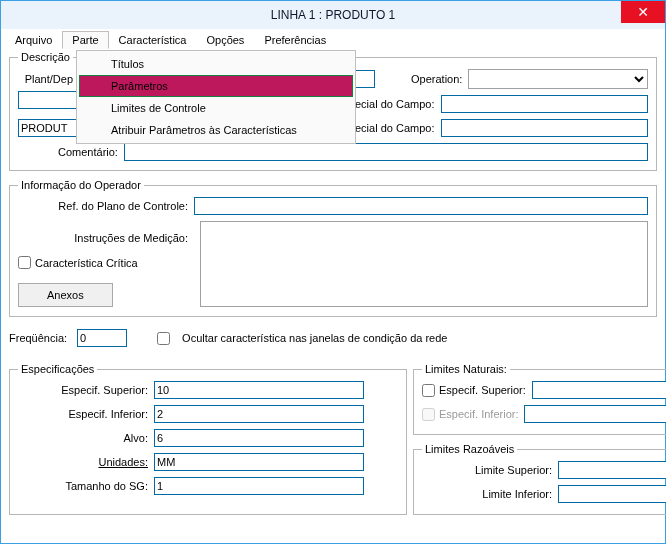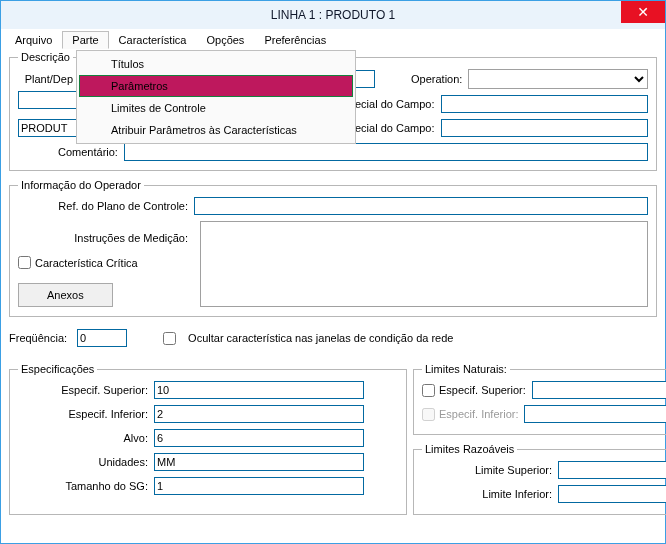--- a/index.html
+++ b/index.html
@@ -213,42 +213,42 @@
           </div>
           <button class="btn" style="margin-top:14px;">Anexos</button>
         </div>
         <textarea style="flex: 1 1 0%; height: 86px;"></textarea>
       </div>
     </fieldset>
 
     <div class="freq-row">
       <label>Freqüência:</label>
       <input type="text" style="width: 50px;" value="0">
-      <div class="chk" style="margin-left:26px;gap:12px;">
+      <div class="chk" style="margin-left:20px;gap:12px;">
         <input type="checkbox" style="">
         <label>Ocultar característica nas janelas de condição da rede</label>
       </div>
     </div>
 
     <fieldset class="fs-espec">
       <legend>Especificações</legend>
       <div class="row">
         <label class="lbl-right" style="width:130px;">Especif. Superior:</label>
         <input type="text" style="width: 210px;" value="10">
       </div>
       <div class="row">
         <label class="lbl-right" style="width:130px;">Especif. Inferior:</label>
         <input type="text" style="width: 210px;" value="2">
       </div>
       <div class="row">
         <label class="lbl-right" style="width:130px;">Alvo:</label>
         <input type="text" style="width: 210px;" value="6">
       </div>
       <div class="row">
-        <label class="lbl-right" style="width:130px;">Unidades:</label>
+        <label class="lbl-right" style="width:130px;text-decoration:underline;">Unidades:</label>
         <input type="text" style="width: 210px;" value="MM">
       </div>
       <div class="row">
         <label class="lbl-right" style="width:130px;">Tamanho do SG:</label>
         <input type="text" style="width: 210px;" value="1">
       </div>
     </fieldset>
 
     <fieldset class="fs-naturais">
       <legend>Limites Naturais:</legend>

